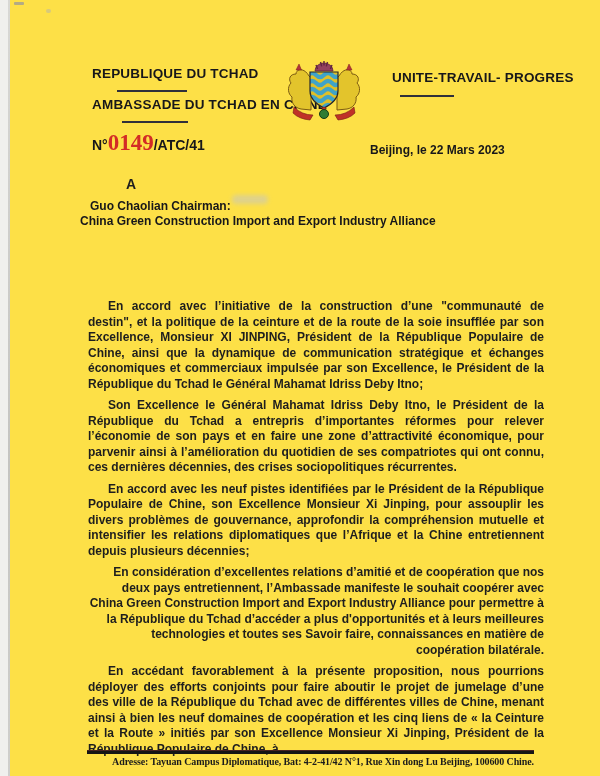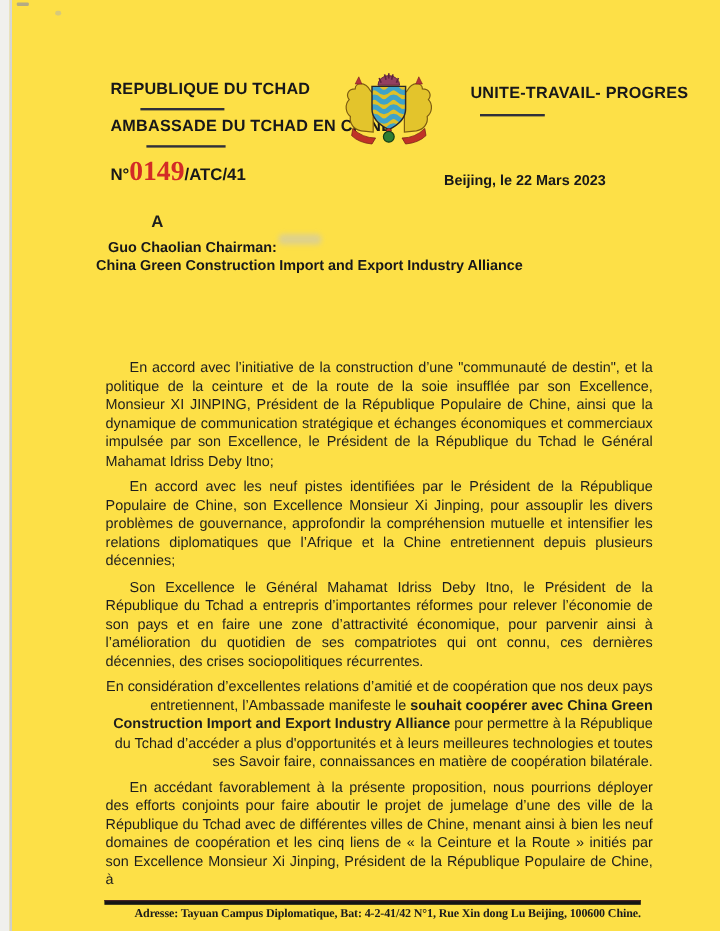--- a/index.html
+++ b/index.html
@@ -23,21 +23,21 @@
   .ref-line{left:92px;top:134px;display:flex;align-items:baseline;}
   .ref-prefix,.ref-suffix{font-weight:bold;font-size:14px;color:#17171a;}
   .ref-number{font-family:"Liberation Serif",serif;font-weight:bold;font-size:23px;line-height:18px;}
 
   .date{left:370px;top:143px;font-weight:bold;font-size:12px;color:#17171a;}
   .letter-a{left:126px;top:176px;font-weight:bold;font-size:14px;}
   .addr{font-weight:bold;font-size:12px;color:#17171a;}
   .subject{left:88px;top:239px;width:468px;font-weight:bold;font-size:12.4px;line-height:15.5px;color:#17171a;}
   .subject .u{text-decoration:underline;}
 
-  .letter-body{left:88px;top:299px;width:456px;font-size:12px;line-height:15.5px;}
+  .letter-body{left:88px;top:299px;width:456px;font-size:12px;line-height:15.5px;font-weight:bold;}
   .letter-body p{margin:0 0 6px 0;text-align:justify;text-indent:20px;}
   .letter-body p.noindent{text-indent:0;text-align:right;}
 
   .footer-rule{left:87px;top:750px;width:447px;height:3px;background:#151515;border-top:1px solid #4a2420;}
   .footer-address{left:87px;top:756px;width:447px;text-align:right;font-family:"Liberation Serif",serif;font-weight:bold;font-size:10px;color:#1b1b1b;letter-spacing:-0.1px;white-space:nowrap;}
 </style>
 </head>
 <body>
 
 <div class="scan">
@@ -102,22 +102,22 @@
   </div>
   <div class="abs date">Beijing, le 22 Mars 2023</div>
 
   <div class="abs letter-a">A</div>
   <div class="abs addr" style="left:90px;top:199px;">Guo Chaolian Chairman:</div>
   <div class="abs addr" style="left:80px;top:214px;">China Green Construction Import and Export Industry Alliance</div>
 
 
   <div class="abs letter-body">
     <p>En accord avec l’initiative de la construction d’une "communauté de destin", et la politique de la ceinture et de la route de la soie insufflée par son Excellence, Monsieur XI JINPING, Président de la République Populaire de Chine, ainsi que la dynamique de communication stratégique et échanges économiques et commerciaux impulsée par son Excellence, le Président de la République du Tchad le Général Mahamat Idriss Deby Itno;</p>
+    <p>Son Excellence le Général Mahamat Idriss Deby Itno, le Président de la République du Tchad a entrepris d’importantes réformes pour relever l’économie de son pays et en faire une zone d’attractivité économique, pour parvenir ainsi à l’amélioration du quotidien de ses compatriotes qui ont connu, ces dernières décennies, des crises sociopolitiques récurrentes.</p>
     <p>En accord avec les neuf pistes identifiées par le Président de la République Populaire de Chine, son Excellence Monsieur Xi Jinping, pour assouplir les divers problèmes de gouvernance, approfondir la compréhension mutuelle et intensifier les relations diplomatiques que l’Afrique et la Chine entretiennent depuis plusieurs décennies;</p>
-    <p>Son Excellence le Général Mahamat Idriss Deby Itno, le Président de la République du Tchad a entrepris d’importantes réformes pour relever l’économie de son pays et en faire une zone d’attractivité économique, pour parvenir ainsi à l’amélioration du quotidien de ses compatriotes qui ont connu, ces dernières décennies, des crises sociopolitiques récurrentes.</p>
     <p class="noindent"><span>En considération d’excellentes relations d’amitié et de coopération que nos deux pays entretiennent, l’Ambassade manifeste le </span><b>souhait coopérer avec China Green Construction Import and Export Industry Alliance</b><span> pour permettre à la République du Tchad d’accéder a plus d'opportunités et à leurs meilleures technologies et toutes ses Savoir faire, connaissances en matière de coopération bilatérale.</span></p>
     <p>En accédant favorablement à la présente proposition, nous pourrions déployer des efforts conjoints pour faire aboutir le projet de jumelage d’une des ville de la République du Tchad avec de différentes villes de Chine, menant ainsi à bien les neuf domaines de coopération et les cinq liens de « la Ceinture et la Route » initiés par son Excellence Monsieur Xi Jinping, Président de la République Populaire de Chine, à</p>
   </div>
 
   <div class="abs footer-rule"></div>
   <div class="abs footer-address">Adresse: Tayuan Campus Diplomatique, Bat: 4-2-41/42 N°1, Rue Xin dong Lu Beijing, 100600 Chine.</div>
 
 </div>
 
 </body></html>

